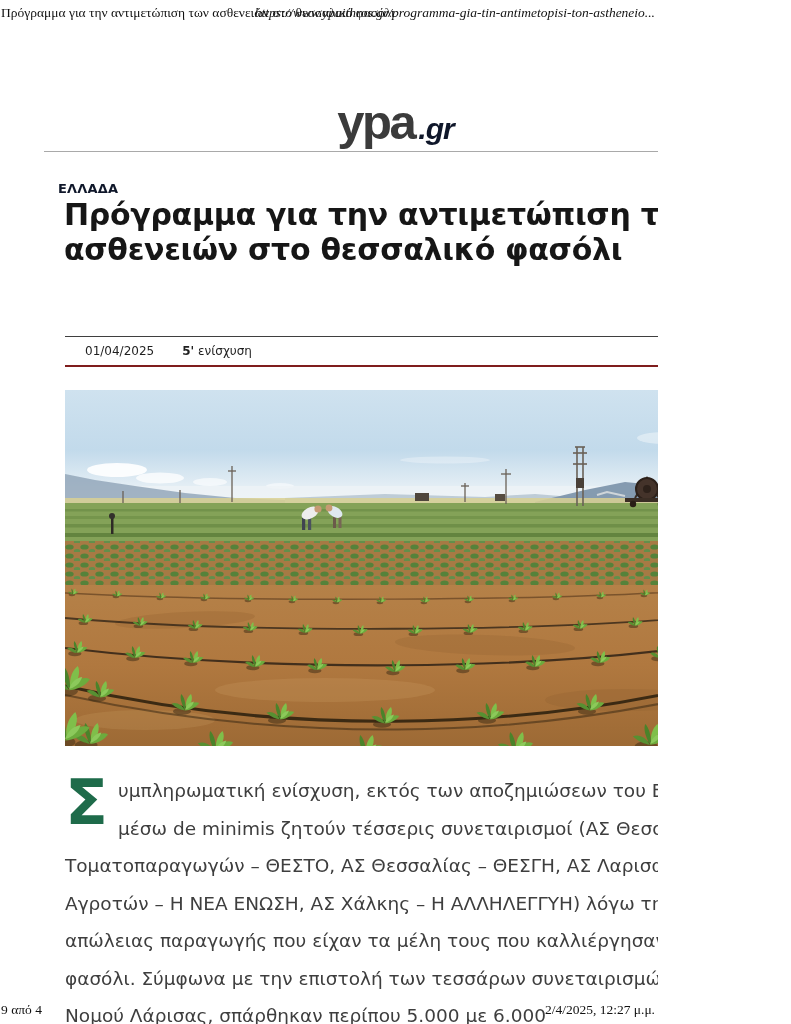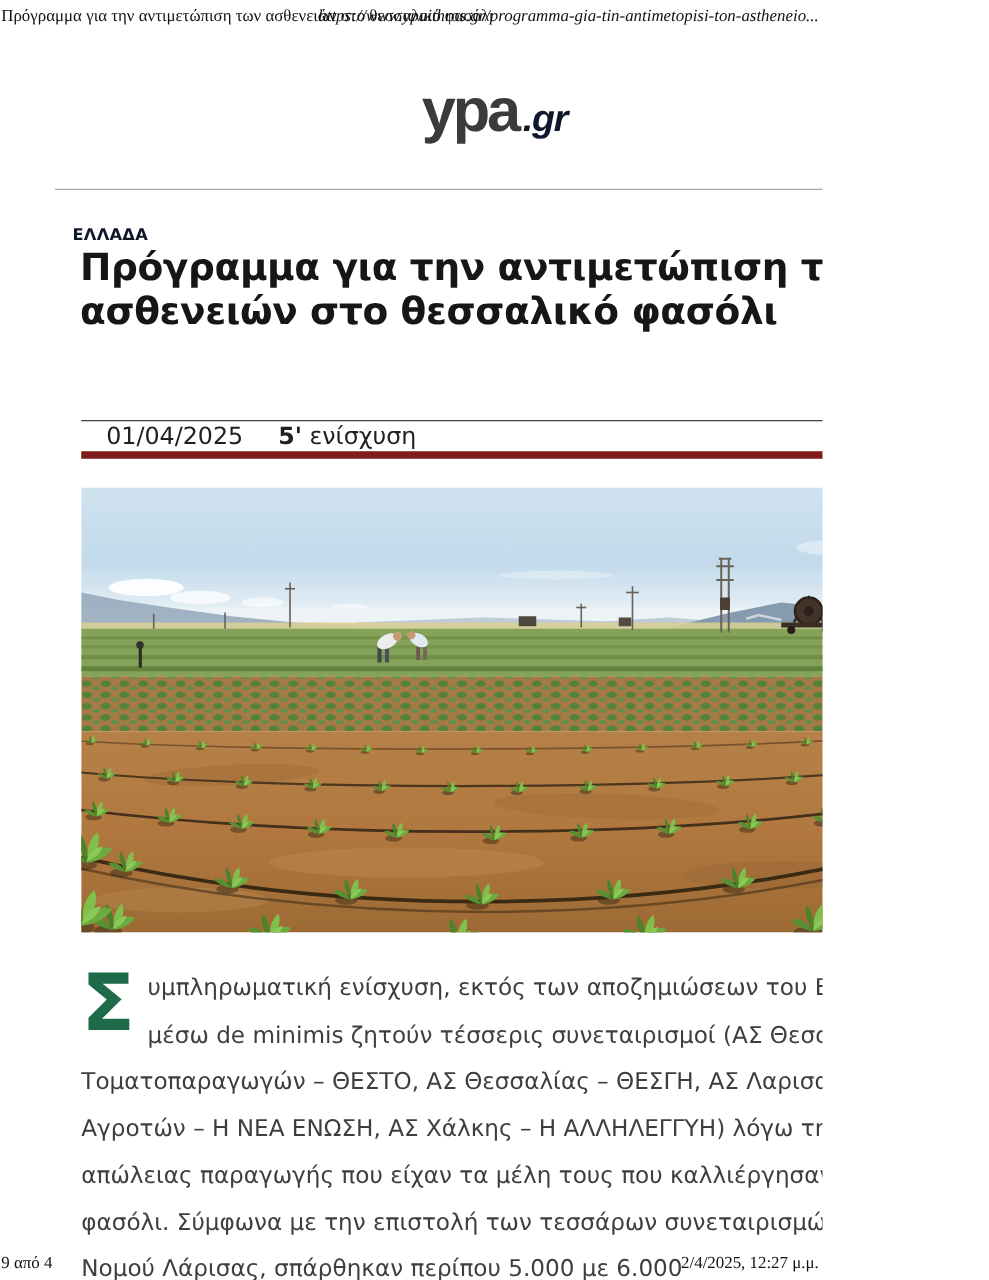--- a/index.html
+++ b/index.html
@@ -8,38 +8,38 @@
 
   
   .ph-left,.ph-right,.pf-left,.pf-right{
     position:absolute;font-family:"Liberation Serif",serif;font-size:13.5px;color:#111;}
   .ph-left{top:5px;left:1px;}
   .ph-right{top:5px;right:3px;font-style:italic;}
   .pf-left{top:1002px;left:1px;}
   .pf-right{top:1002px;right:3px;text-align:center;}
 
   
-  .logo-row{position:absolute;top:31px;left:0;width:791px;display:flex;justify-content:center;}
+  .logo-row{position:absolute;top:64px;left:0;width:791px;display:flex;justify-content:center;}
   .logo-main{position:relative;display:flex;align-items:baseline;padding-top:30px;
     font-family:"Liberation Sans",sans-serif;font-weight:700;font-size:49px;
     letter-spacing:-2.5px;color:#3b3b3b;}
   .iwrap{position:relative;}
   .leaf{position:absolute;left:-7px;top:-27px;width:42px;height:37px;}
   .tld{font-size:30px;font-style:italic;color:#0f172a;letter-spacing:-1px;margin-left:4px;font-weight:700;}
 
   .rule{position:absolute;top:151px;left:44px;width:702px;border-top:1px solid #a9a9a9;}
 
   
   .category{position:absolute;top:181px;left:58px;font-size:13px;font-weight:700;color:#0f172a;letter-spacing:.2px;}
   .headline{position:absolute;top:197px;left:64px;width:650px;margin:0;
     font-size:30px;line-height:35px;font-weight:700;color:#161616;letter-spacing:-.3px;}
   .subtitle{position:absolute;top:287px;left:65px;font-size:20px;color:#3c3c3c;}
   .meta{position:absolute;top:336px;left:65px;width:661px;height:31px;box-sizing:border-box;
-    border-top:1px solid #3f3f3f;border-bottom:6px solid #7f1d1d;
-    display:flex;align-items:center;gap:28px;padding-left:20px;font-size:19px;color:#1f1f1f;}
+    border-top:1px solid #3f3f3f;border-bottom:2px solid #7f1d1d;
+    display:flex;align-items:center;gap:28px;padding-left:20px;font-size:12px;color:#1f1f1f;}
   .meta b{font-weight:700;}
   .photo{position:absolute;top:390px;left:65px;width:661px;height:356px;}
   .photo svg{display:block;}
   .article{position:absolute;top:772px;left:65px;width:661px;
     font-size:18.5px;line-height:37.5px;color:#3e3e3e;}
   .dropcap{float:left;font-size:63px;line-height:50px;font-weight:700;color:#1e6b4a;
     margin:6px 10px 0 0;}
 </style>
 </head>
 <body>

